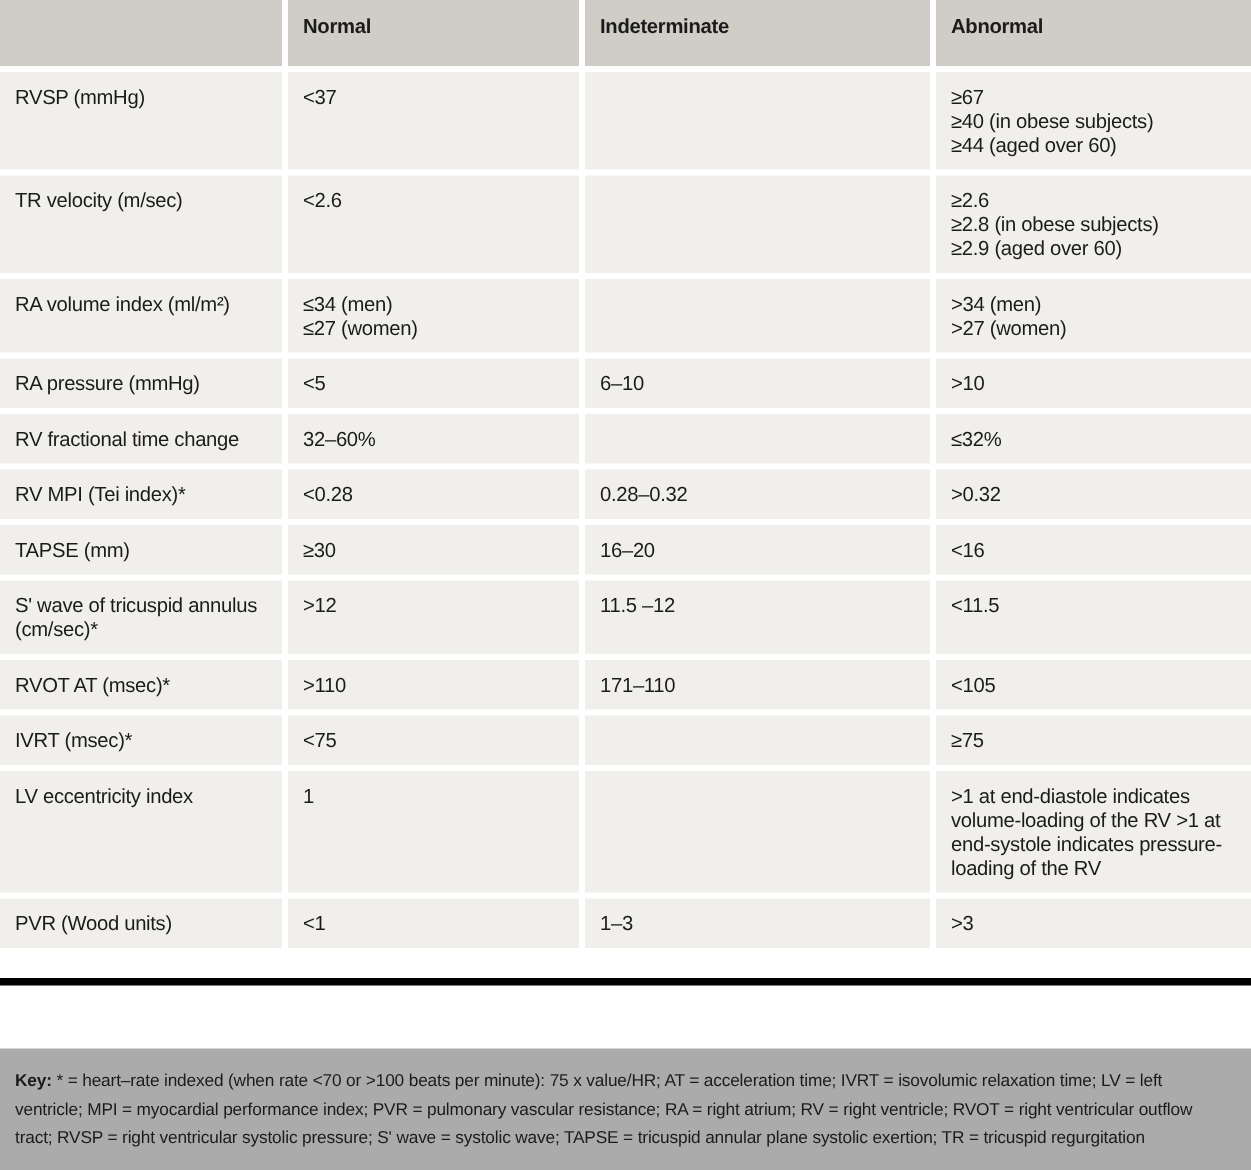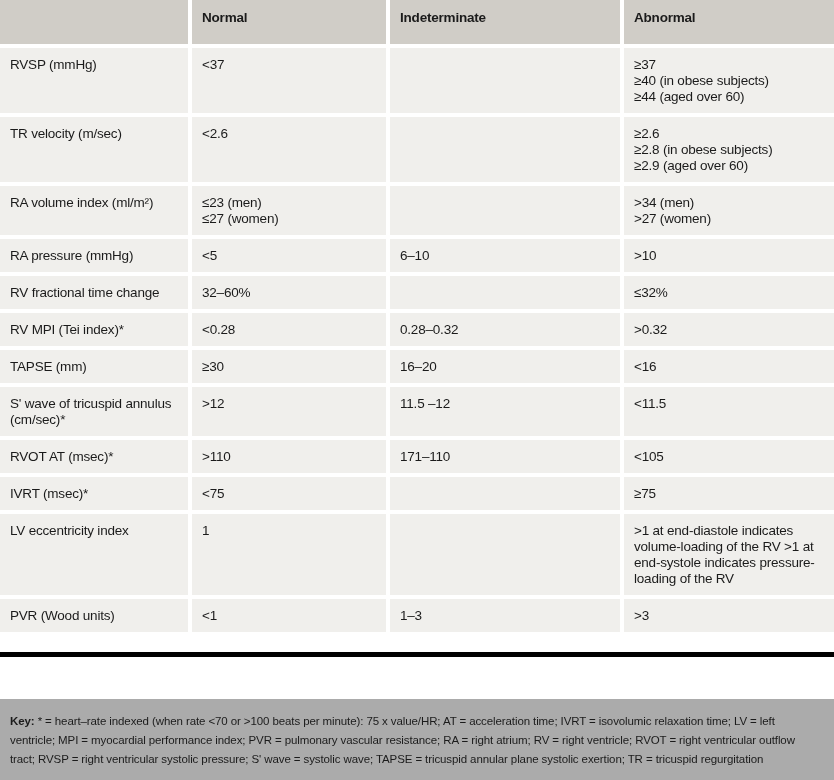--- a/index.html
+++ b/index.html
@@ -76,37 +76,37 @@
       <div class="cell th"></div>
       <div class="cell th">Normal</div>
       <div class="cell th">Indeterminate</div>
       <div class="cell th">Abnormal</div>
     </div>
 
     <div class="row">
       <div class="cell label">RVSP (mmHg)</div>
       <div class="cell">&lt;37</div>
       <div class="cell"></div>
-      <div class="cell">≥37
+      <div class="cell">≥67
 ≥40 (in obese subjects)
 ≥44 (aged over 60)</div>
     </div>
 
     <div class="row">
       <div class="cell label">TR velocity (m/sec)</div>
       <div class="cell">&lt;2.6</div>
       <div class="cell"></div>
       <div class="cell">≥2.6
 ≥2.8 (in obese subjects)
 ≥2.9 (aged over 60)</div>
     </div>
 
     <div class="row">
       <div class="cell label">RA volume index (ml/m²)</div>
-      <div class="cell">≤23 (men)
+      <div class="cell">≤34 (men)
 ≤27 (women)</div>
       <div class="cell"></div>
       <div class="cell">&gt;34 (men)
 &gt;27 (women)</div>
     </div>
 
     <div class="row">
       <div class="cell label">RA pressure (mmHg)</div>
       <div class="cell">&lt;5</div>
       <div class="cell">6–10</div>

